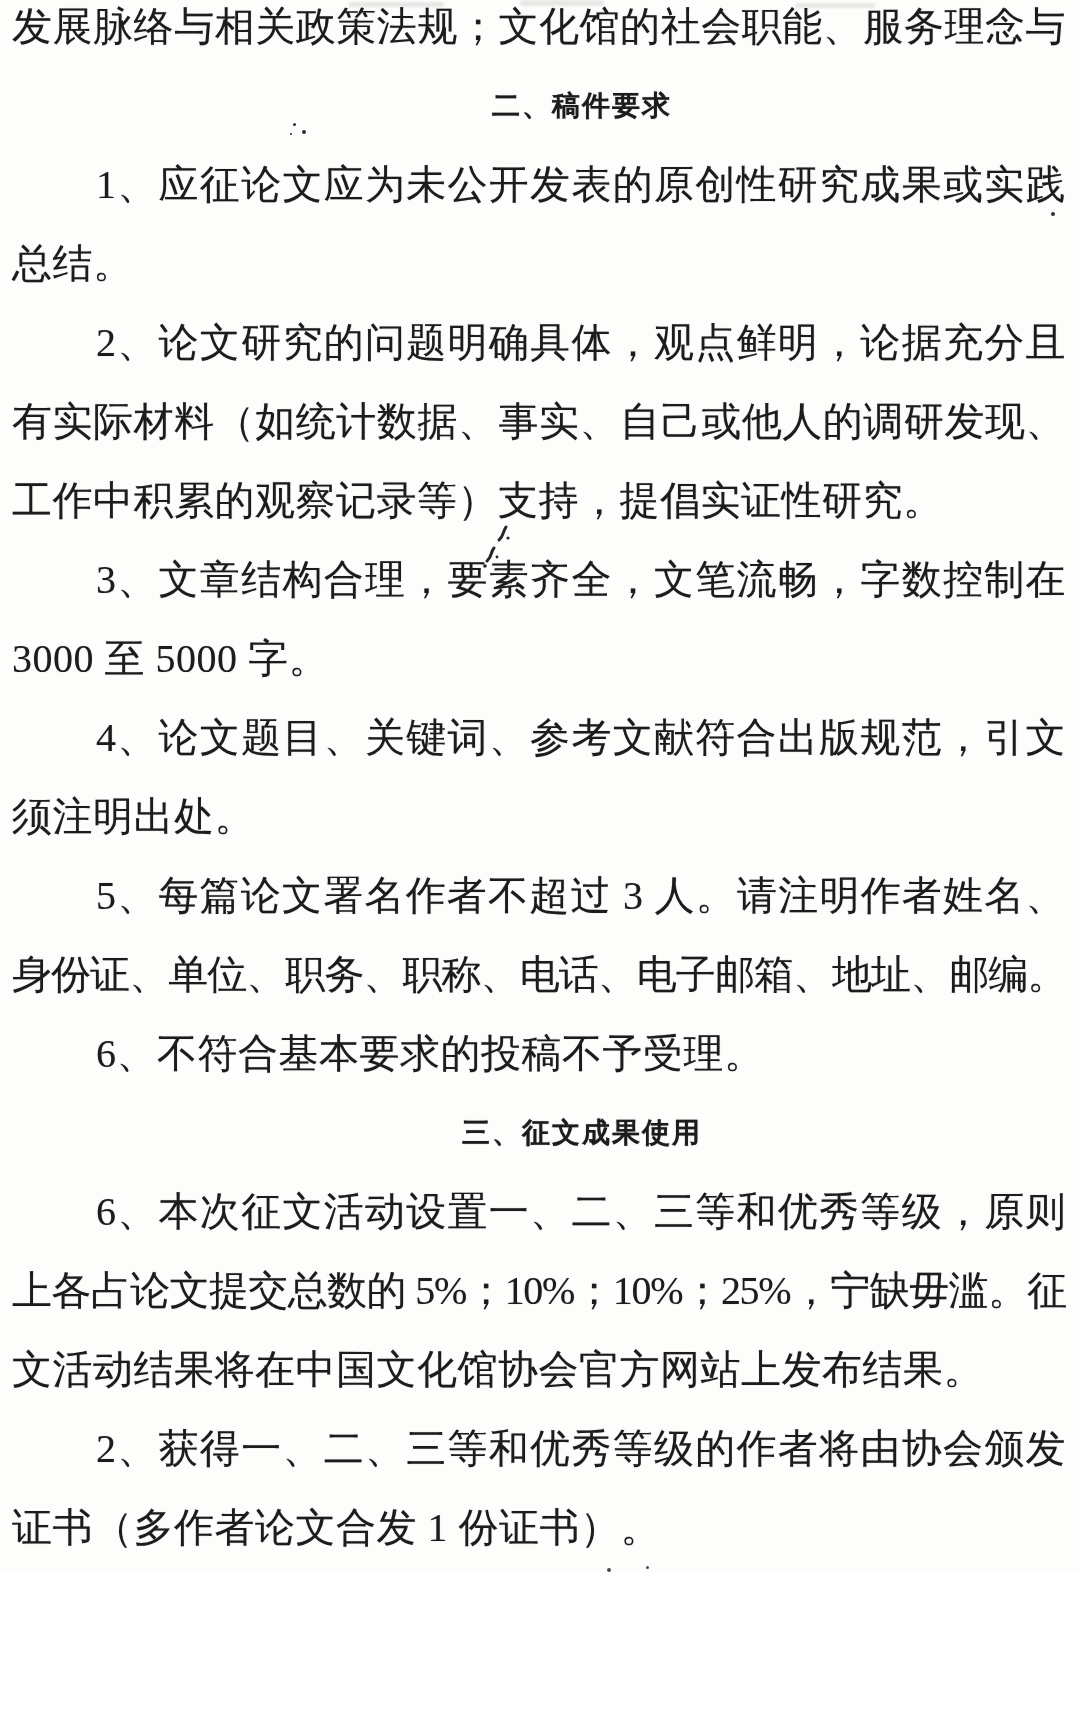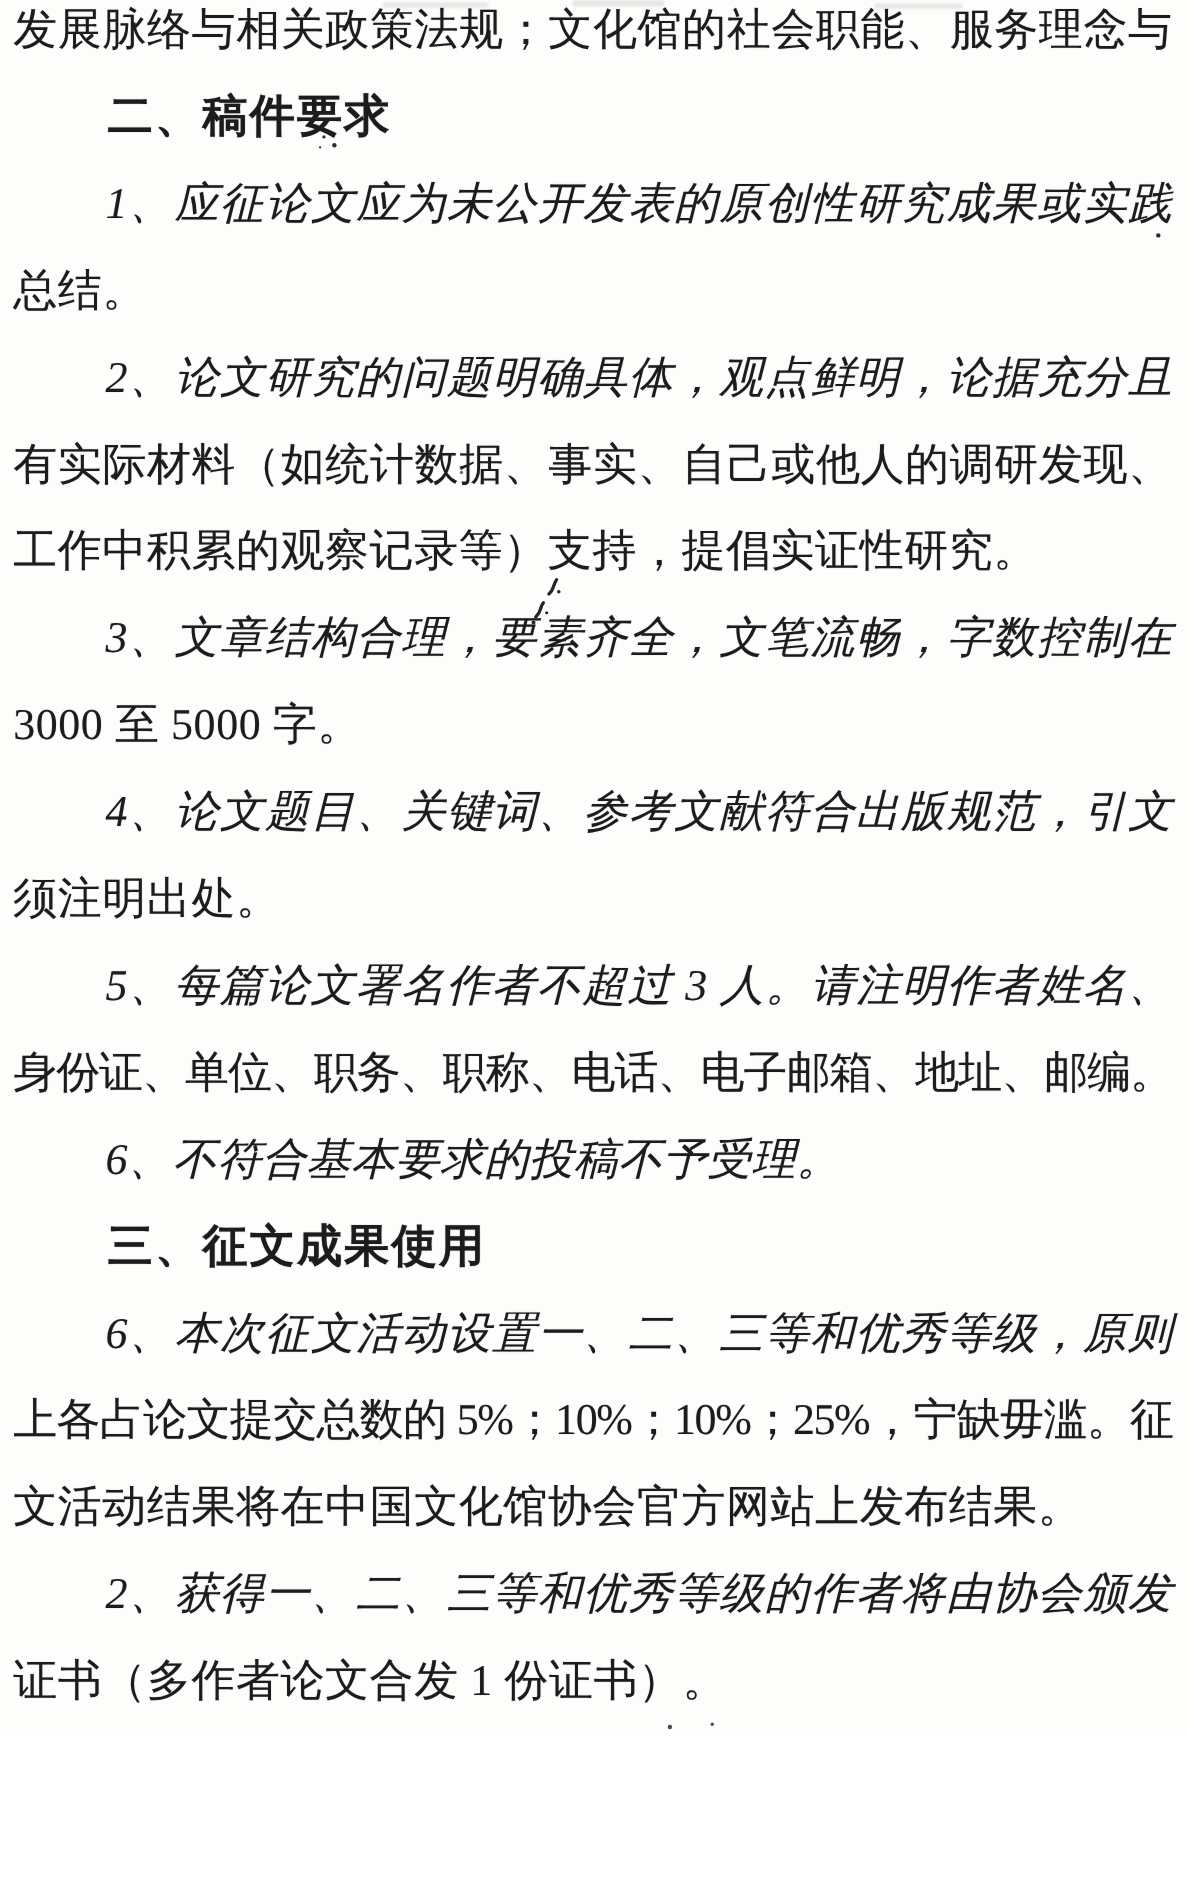--- a/index.html
+++ b/index.html
@@ -30,29 +30,30 @@
     white-space: pre;
     color: #1c1c1c;
     text-shadow: 0 0 1px rgba(20,20,20,0.35);
   }
   .just {
     white-space: normal;
     text-align: justify;
     text-align-last: justify;
     text-justify: inter-character;
   }
-  .ind { padding-left: 84px; font-style: italic; }
+  .ind { padding-left: 84px; }
   .tight { letter-spacing: -1.3px; }
   .heading {
     font-family: "Liberation Sans", "DejaVu Sans", sans-serif;
     font-weight: 700;
-    font-size: 41px;
+    font-size: 28px;
     letter-spacing: 2px;
     padding-left: 86px;
     text-shadow: 0 0 1px rgba(0,0,0,0.5);
+    text-align: center;
   }
   
   .speck {
     position: absolute;
     background: #2e2e2e;
     border-radius: 50%;
     pointer-events: none;
   }
   .smudge {
     position: absolute;

